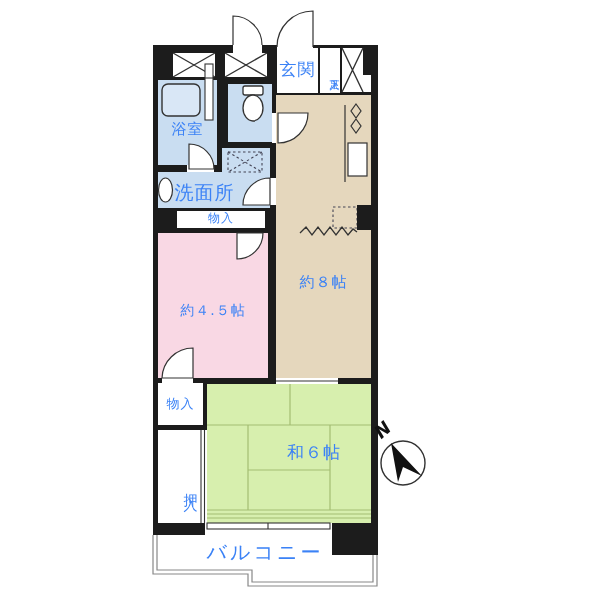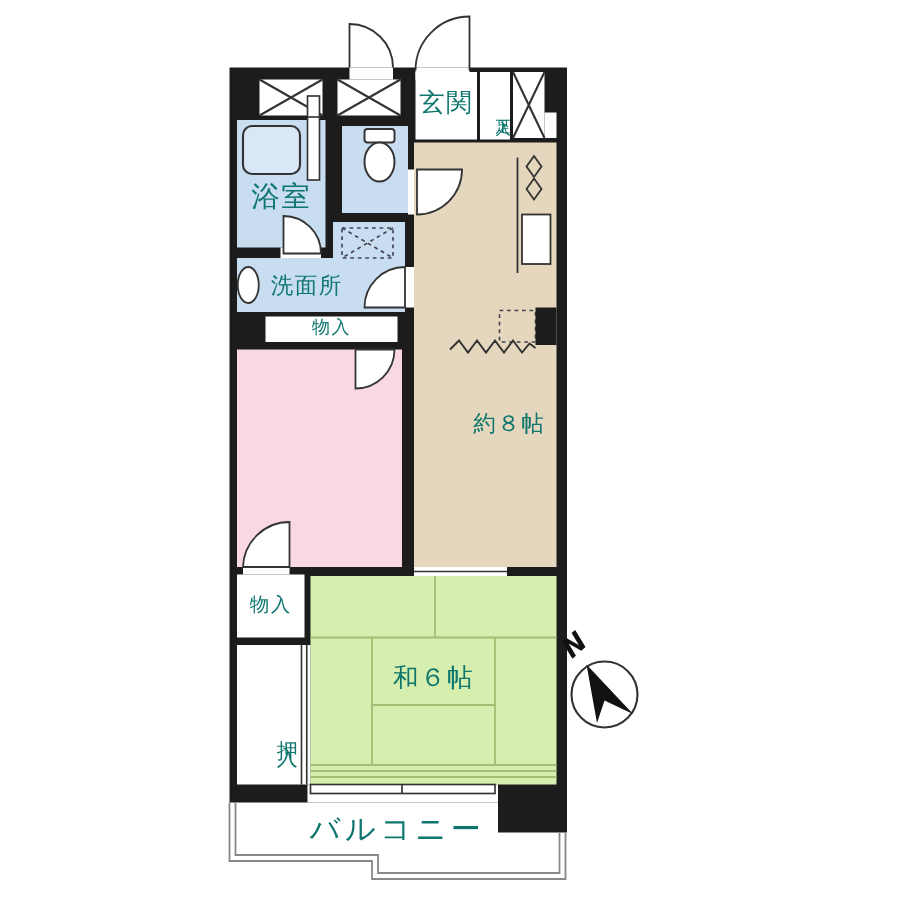--- a/index.html
+++ b/index.html
@@ -5,21 +5,21 @@
   html,body{margin:0;padding:0;background:#fff;}
   .canvas{position:relative;width:600px;height:600px;background:#fff;outline:1px solid #c8c8c8;
           font-family:"DejaVu Sans",sans-serif;overflow:hidden;}
   .abs{position:absolute;}
   .wall{background:#1c1c1c;}
   .white{background:#ffffff;}
   .blue{background:#c9ddf1;}
   .tan{background:#e5d7bd;}
   .pink{background:#f9d8e4;}
   .green{background:#d7efae;}
-  .lbl{position:absolute;color:#0f766e;text-align:center;line-height:1.05;letter-spacing:1px;}
+  .lbl{position:absolute;color:#3b82f6;text-align:center;line-height:1.05;letter-spacing:1px;}
   .vert{writing-mode:vertical-rl;text-orientation:upright;}
   svg.overlay{position:absolute;left:0;top:0;pointer-events:none;}
 </style>
 </head>
 <body>
 
 <div class="canvas">
 
   <div class="abs wall" style="left:153px;top:45px;width:225px;height:490px;"></div>
   <div class="abs wall" style="left:332px;top:523px;width:46px;height:32px;"></div>
@@ -120,22 +120,23 @@
 
     <g>
       <circle cx="403" cy="463" r="22" fill="#ffffff" stroke="#333" stroke-width="1.4"></circle>
       <path d="M391,443 L422,476 L403,467 L398,482 Z" fill="#111"></path>
       <text x="380" y="440" transform="rotate(-42 380 438)" font-size="18" font-style="italic" font-weight="bold" fill="#111" font-family="DejaVu Sans, sans-serif" id="compass-n">N</text>
     </g>
   </svg>
 
   <div class="lbl" style="left:277px;top:61px;width:41px;font-size:17px;">玄関</div>
   <div class="lbl vert" style="left:321px;top:52px;width:18px;height:40px;font-size:10px;letter-spacing:0;">下足入</div>
-  <div class="lbl" style="left:158px;top:122px;width:59px;font-size:19px;">浴室</div>
-  <div class="lbl" style="left:158px;top:183px;width:93px;font-size:15px;">洗面所</div>
+  <div class="lbl" style="left:158px;top:122px;width:59px;font-size:15px;">浴室</div>
+  <div class="lbl" style="left:158px;top:183px;width:93px;font-size:19px;">洗面所</div>
   <div class="lbl" style="left:177px;top:212px;width:88px;font-size:12px;">物入</div>
-  <div class="lbl" style="left:276px;top:275px;width:95px;font-size:15px;margin-left:16px;">約８帖</div>
-  <div class="lbl" style="left:207px;top:444px;width:164px;font-size:17px;">和６帖</div>
+  <div class="lbl" style="left:158px;top:303px;width:110px;font-size:14px;">約４.５帖</div>
+  <div class="lbl" style="left:276px;top:275px;width:95px;font-size:15px;">約８帖</div>
+  <div class="lbl" style="left:207px;top:444px;width:164px;font-size:17px;padding-left:25px;">和６帖</div>
   <div class="lbl" style="left:158px;top:397px;width:45px;font-size:13px;">物入</div>
   <div class="lbl vert" style="left:166px;top:450px;width:32px;height:72px;font-size:14px;letter-spacing:4px;">押入</div>
   <div class="lbl" style="left:153px;top:542px;width:224px;font-size:20px;letter-spacing:3px;">バルコニー</div>
 
 </div>
 
 </body></html>

